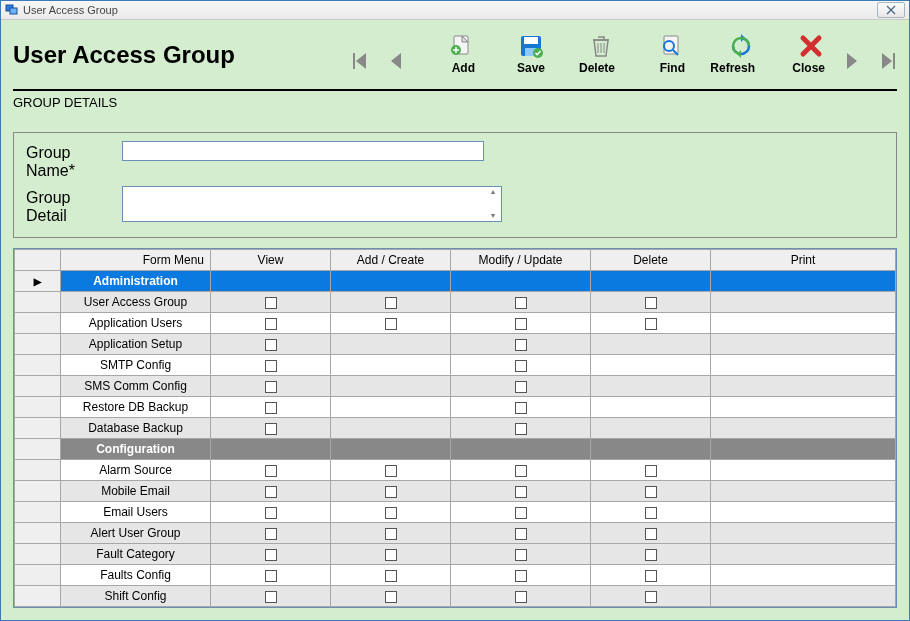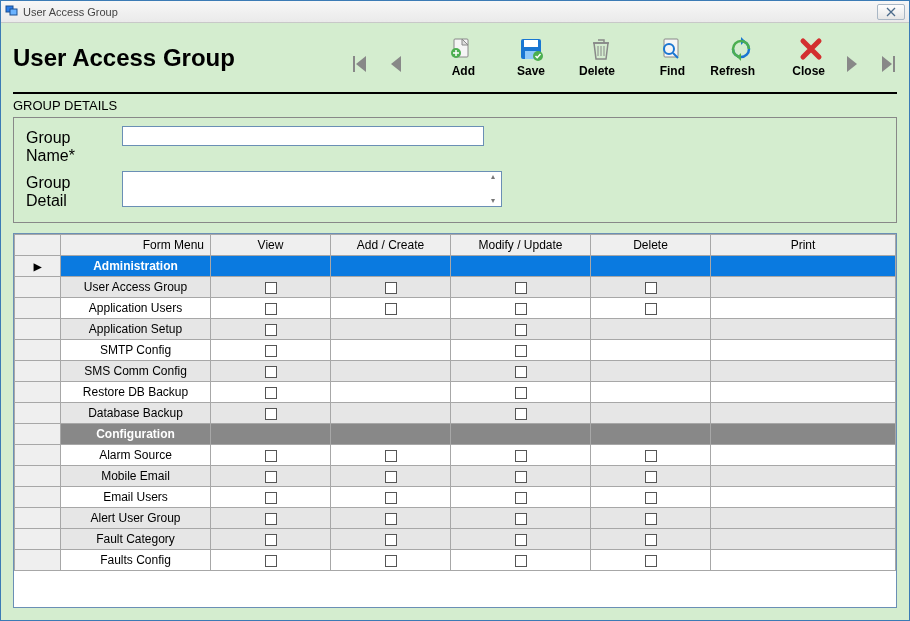--- a/index.html
+++ b/index.html
@@ -79,21 +79,21 @@
 
   .divider-line {
     height: 2px;
     background: #000;
     margin: 14px 0 4px 0;
   }
 
   .section-label {
     font-size: 13px;
     color: #000;
-    margin-bottom: 4px;
+    margin-bottom: 22px;
   }
   .details-panel {
     border: 1px solid #888;
     padding: 8px 12px 12px 12px;
     display: flex;
     flex-direction: column;
     gap: 6px;
   }
   .form-row { display: flex; align-items: flex-start; gap: 8px; }
   .form-row label { width: 88px; font-size: 16px; padding-top: 3px; }
@@ -460,19 +460,28 @@
               </tr>
               <tr>
                 <td class="rowhead"></td>
                 <td class="formmenu">Faults Config</td>
                 <td><span class="chk"></span></td>
                 <td><span class="chk"></span></td>
                 <td><span class="chk"></span></td>
                 <td><span class="chk"></span></td>
                 <td></td>
               </tr>
+              <tr class="alt">
+                <td class="rowhead"></td>
+                <td class="formmenu">Shift Config</td>
+                <td><span class="chk"></span></td>
+                <td><span class="chk"></span></td>
+                <td><span class="chk"></span></td>
+                <td><span class="chk"></span></td>
+                <td></td>
+              </tr>
             </tbody>
         </table>
       </div>
     </div>
 
   </div>
 </div>
 
 </body></html>

